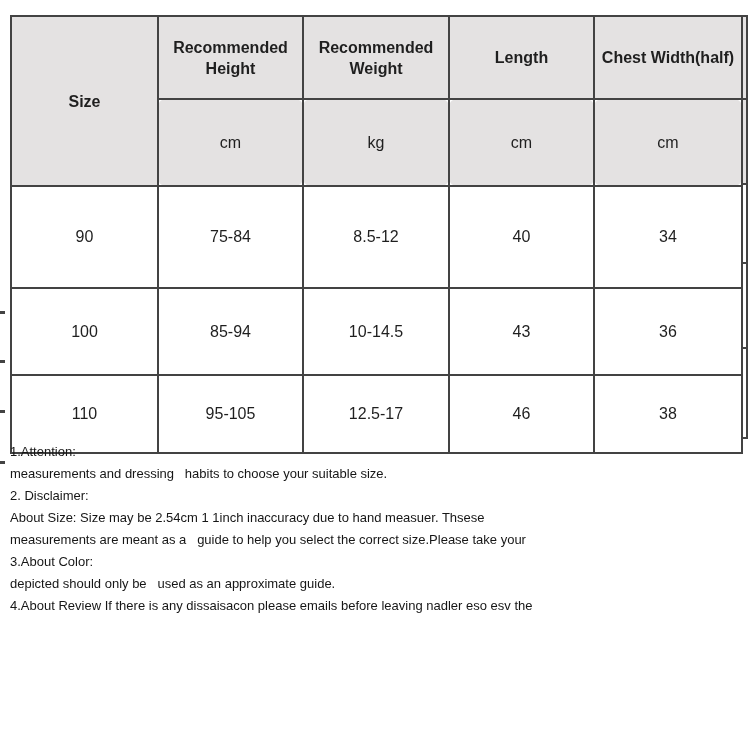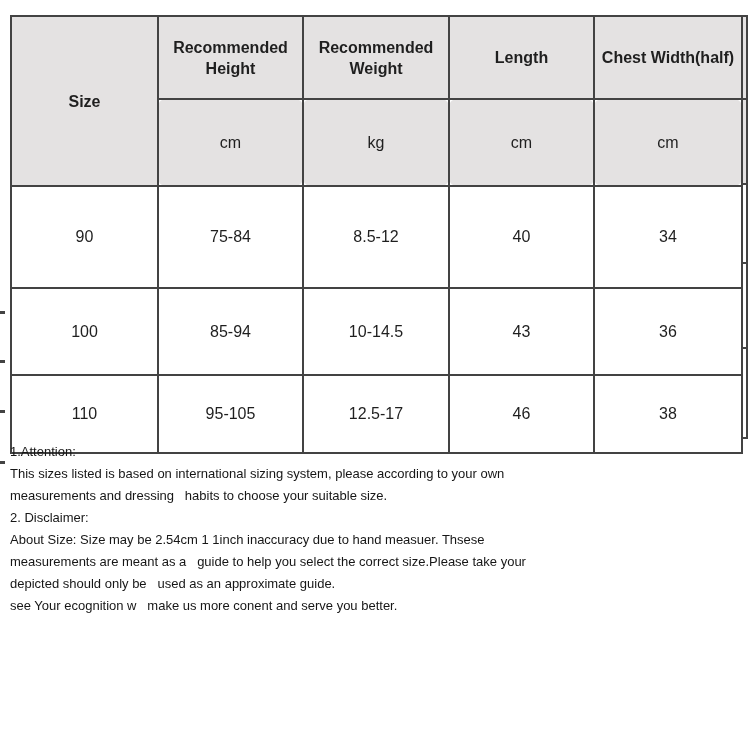--- a/index.html
+++ b/index.html
@@ -146,22 +146,22 @@
     <div class="band b5"></div>
   </div>
 
   <div class="tick t1"></div>
   <div class="tick t2"></div>
   <div class="tick t3"></div>
   <div class="tick t4"></div>
 
   <div class="notes">
     <div class="note-line">1.Attention:</div>
-    <div class="note-line">This sizes listed is based on international sizing system, please according to your own</div>
     <div class="note-line">measurements and dressing   habits to choose your suitable size.</div>
     <div class="note-line">2. Disclaimer:</div>
     <div class="note-line">About Size: Size may be 2.54cm 1 1inch inaccuracy due to hand measuer. Thsese</div>
     <div class="note-line">measurements are meant as a   guide to help you select the correct size.Please take your</div>
+    <div class="note-line">3.About Color:</div>
     <div class="note-line">depicted should only be   used as an approximate guide.</div>
-    <div class="note-line">see Your ecognition w   make us more conent and serve you better.</div>
+    <div class="note-line">4.About Review If there is any dissaisacon please emails before leaving nadler eso esv the</div>
   </div>
 
 </div>
 
 </body></html>

